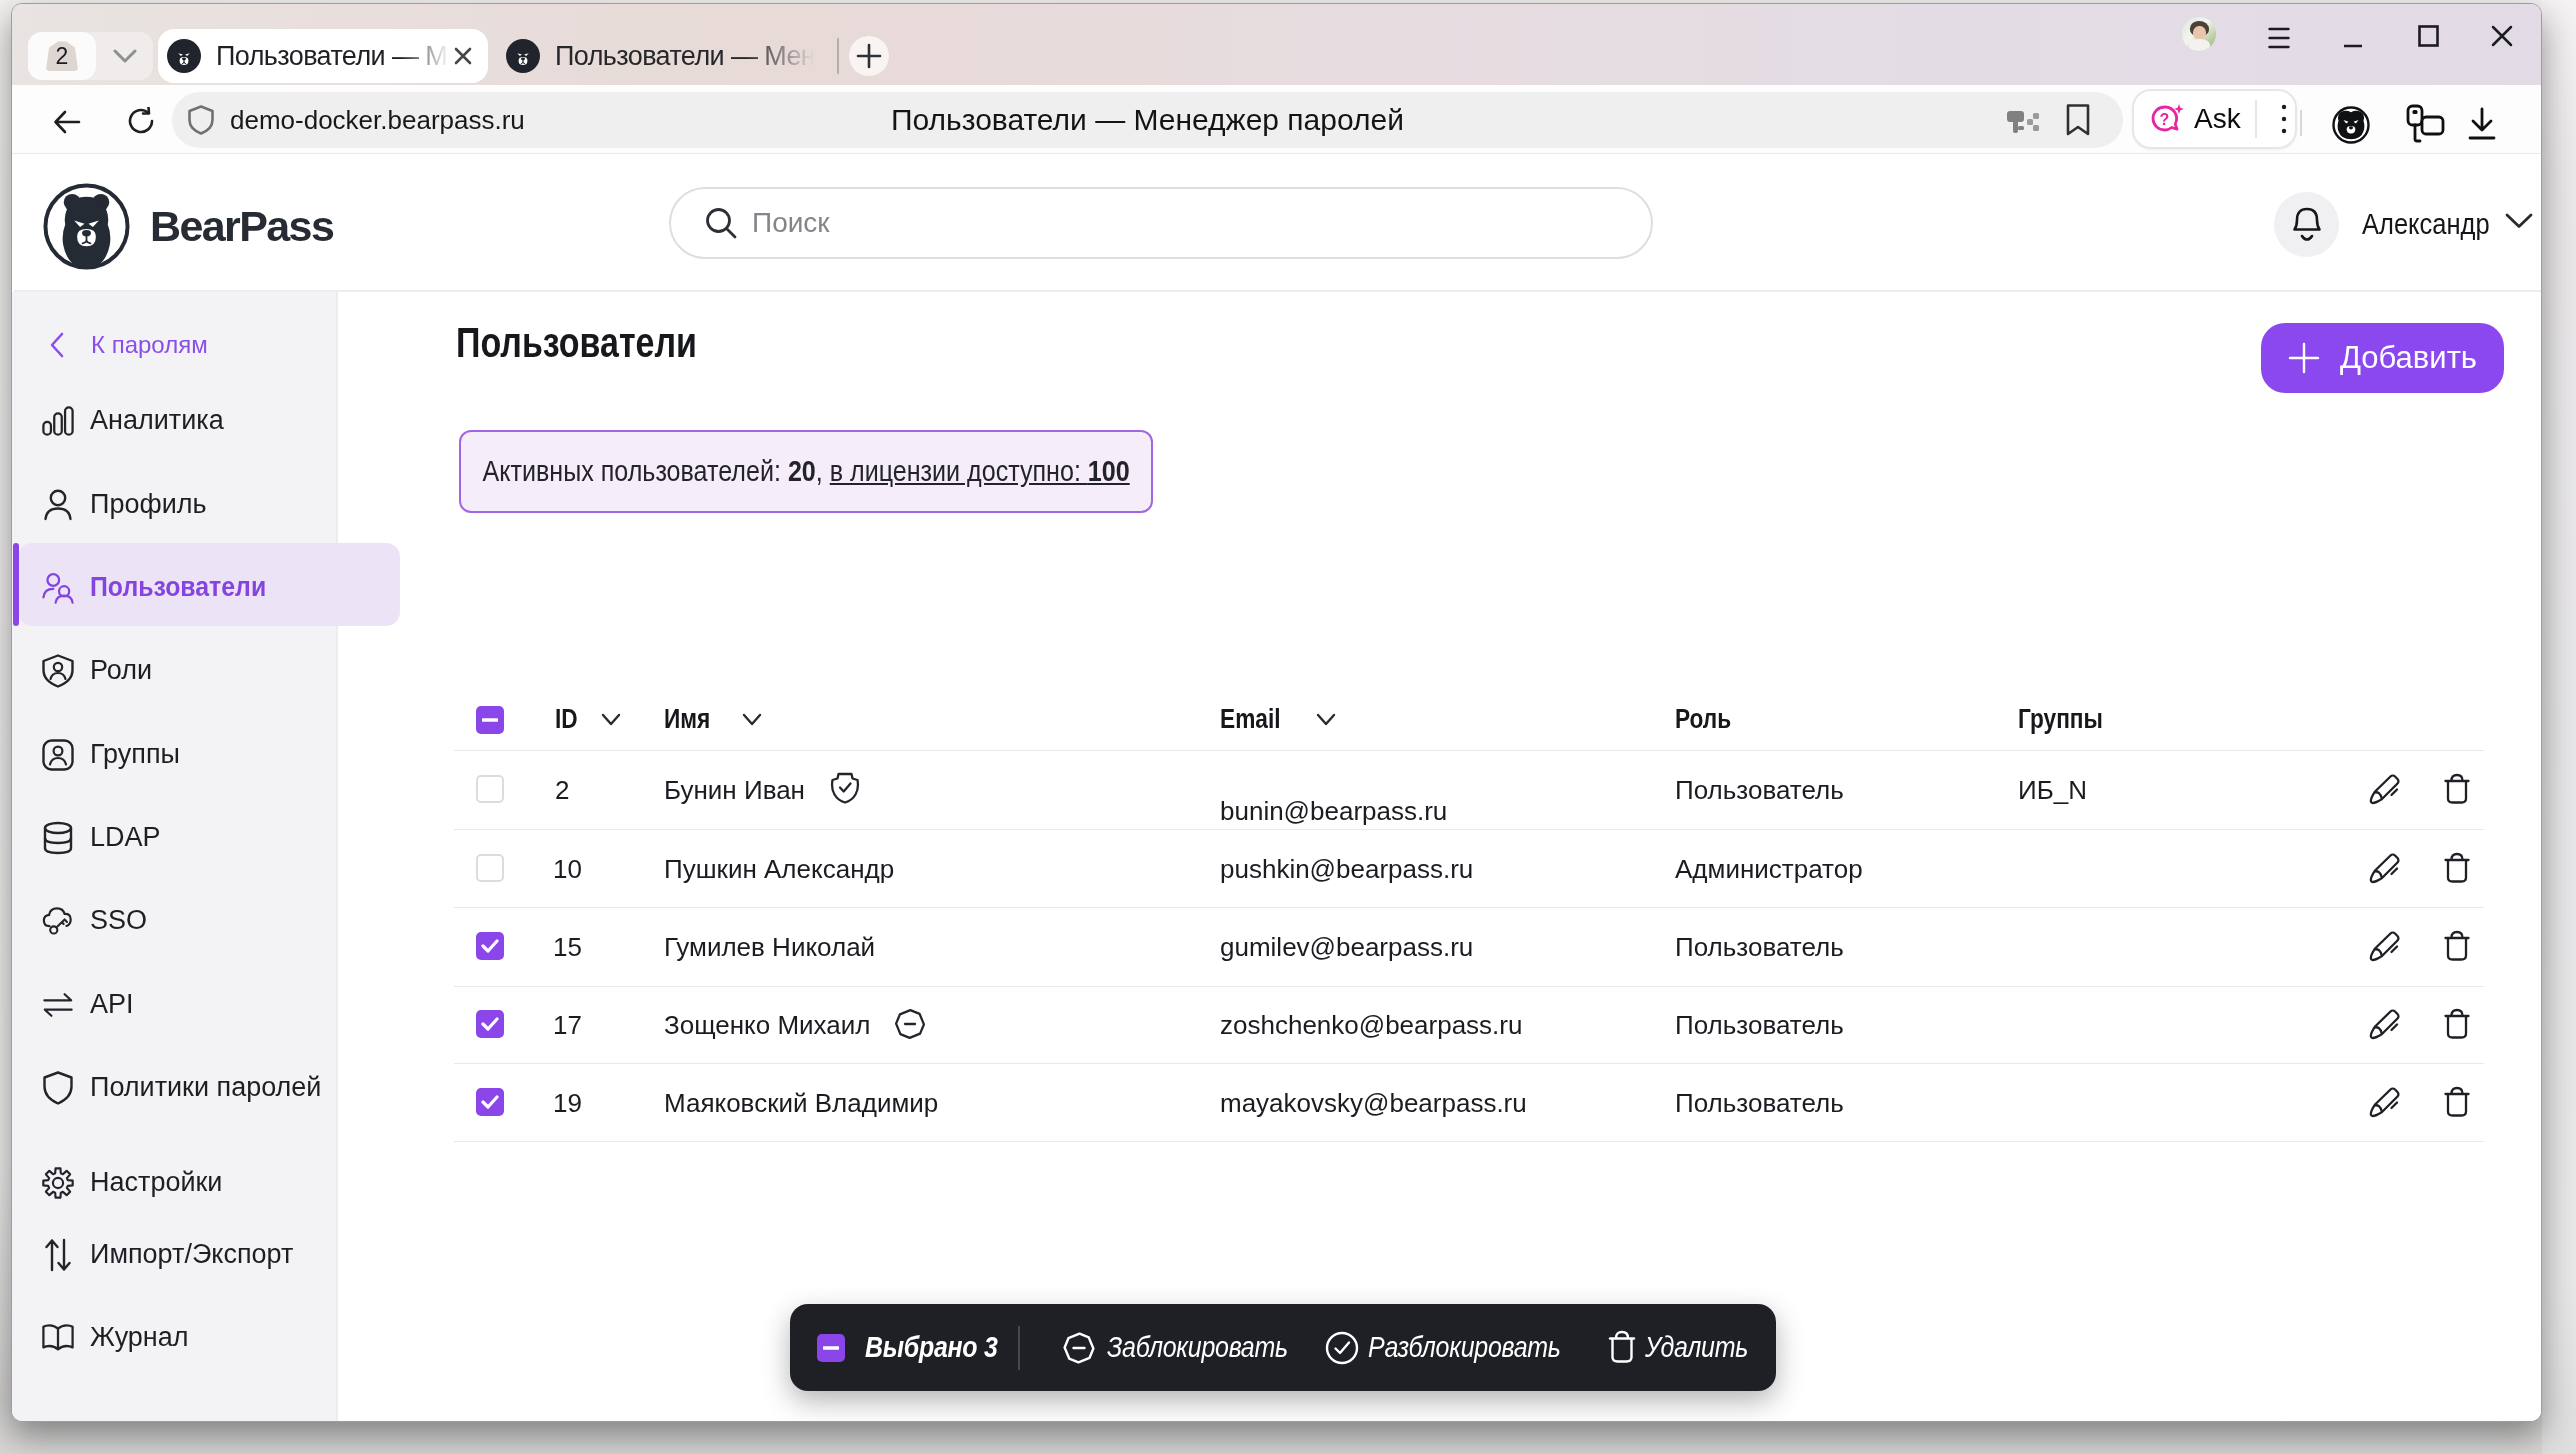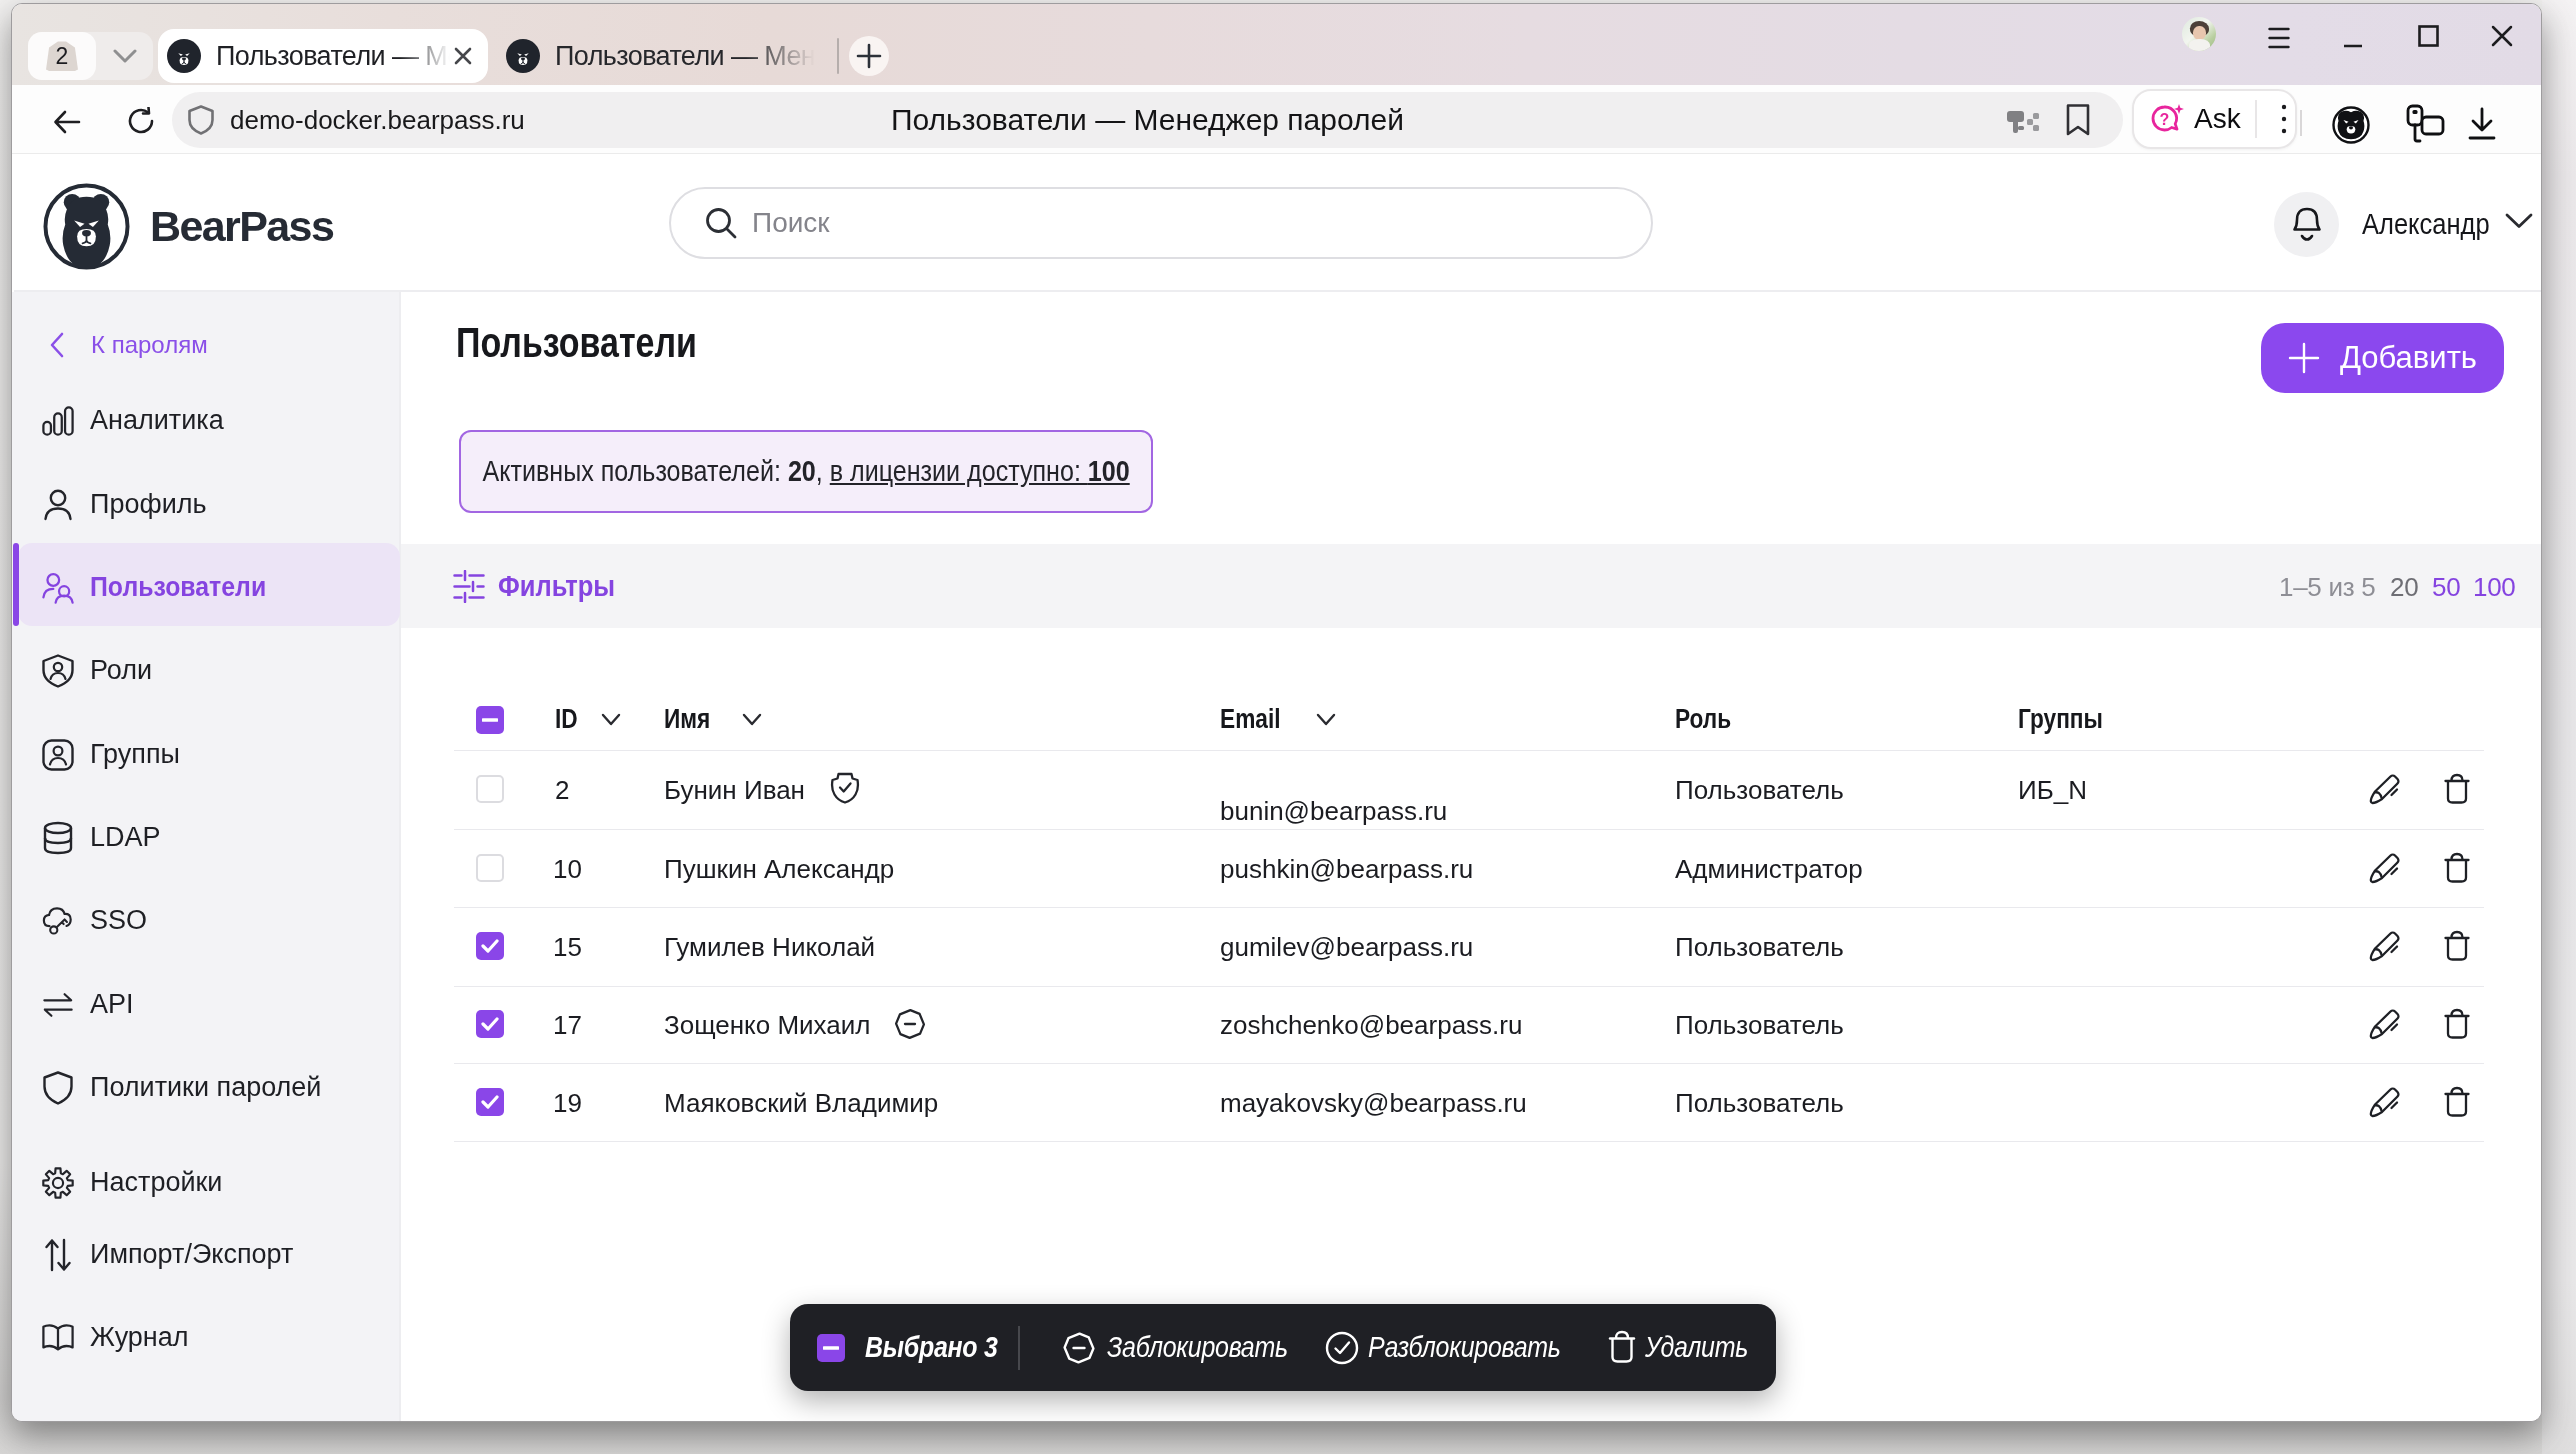--- a/index.html
+++ b/index.html
@@ -31,21 +31,21 @@
 .asktxt{font-size:28px;color:#0d0d0f;margin-left:8px;}
 .askdiv{width:2px;height:38px;background:#e8e6e7;margin-left:14px;}
 
 .apphead{position:absolute;left:2px;top:151px;width:100%;height:137px;background:#fff;border-bottom:2px solid #ededf0;}
 .brand{position:absolute;left:136px;top:47px;font-size:43px;font-weight:700;color:#262b34;letter-spacing:-1.6px;}
 .search{position:absolute;left:655px;top:32px;width:984px;height:72px;border:2px solid #dedee2;border-radius:37px;display:flex;align-items:center;}
 .searchtxt{font-size:28px;color:#84848b;margin-left:14px;}
 .bellc{position:absolute;left:2260px;top:37px;width:65px;height:65px;border-radius:50%;background:#f0f0f2;display:flex;align-items:center;justify-content:center;}
 .uname{position:absolute;left:2348px;top:53px;font-size:29px;color:#15161a;transform:scaleX(.88);transform-origin:0 0;}
 
-.sidebar{position:absolute;left:0;top:288px;width:389px;height:1131px;background:#f3f3f6;border-right:2px solid #ededf0;}
+.sidebar{position:absolute;left:0;top:288px;width:326px;height:1131px;background:#f3f3f6;border-right:2px solid #ededf0;}
 .backlink{position:absolute;left:37px;top:324px;display:flex;align-items:center;color:#8a4fe8;font-size:24px;}
 .sitem{position:absolute;left:0;width:389px;height:83px;display:flex;align-items:center;color:#1e1f24;font-size:27px;}
 .sitem .ic{width:32px;margin-left:30px;margin-right:16px;flex:none;display:flex;justify-content:center;}
 .sel{position:absolute;left:6px;top:251px;width:382px;height:83px;background:#ece4f6;border-radius:14px;}
 .selbar{position:absolute;left:1px;top:251px;width:6px;height:83px;background:#8a46e6;border-radius:3px;}
 .sitem.on{color:#8544e0;font-weight:700;}
 
 .content{position:absolute;left:389px;top:288px;width:2142px;height:1131px;background:#fff;}
 .h1{position:absolute;left:55px;top:26px;font-size:43px;font-weight:700;color:#17181c;transform:scaleX(.79);transform-origin:0 0;white-space:nowrap;}
 .addbtn{position:absolute;left:1860px;top:31px;width:243px;height:70px;background:#8b48ee;border-radius:24px;display:flex;align-items:center;justify-content:center;color:#fff;font-size:31px;}
@@ -310,34 +310,20 @@
         </span>Журнал</div>
   </div>
   <div class="content">
     <div class="h1">Пользователи</div>
     <div class="addbtn"><svg width="32" height="32" viewBox="0 0 32 32" style="margin-right:20px;">
           <path d="M16 2 V30 M2 16 H30" stroke="#fff" stroke-width="2.4" stroke-linecap="round"></path>
         </svg>Добавить</div>
     <div class="banner">
         <span class="bsq">Активных пользователей: <b>20</b>, <span style="text-decoration:underline;">в лицензии доступно: <b>100</b></span></span>
       </div>
-    <div class="fband">
-      <svg class="abs" style="left:52px;top:26px;" width="32" height="33" viewBox="0 0 32 33">
-          <g stroke="#8544e0" stroke-width="2.5" stroke-linecap="round" fill="none">
-            <path d="M1.5 5.5 H8.5 M12 1 V10 M16.5 5.5 H30.5"></path>
-            <path d="M1.5 16.5 H16.5 M20 12 V21 M24.5 16.5 H30.5"></path>
-            <path d="M1.5 27.5 H8.5 M12 23 V32 M16.5 27.5 H30.5"></path>
-          </g>
-        </svg>
-      <div class="ftxt">Фильтры</div>
-      <div class="pager" style="left:1878px;color:#8e8e95;">1–5 из 5</div>
-      <div class="pager" style="left:1989px;color:#6e6e74;">20</div>
-      <div class="pager" style="left:2031px;color:#8544e0;">50</div>
-      <div class="pager" style="left:2072px;color:#8544e0;">100</div>
-    </div>
     <div class="cb ind" style="left:75px;top:414px;">
         <svg width="16" height="4" viewBox="0 0 16 4">
           <path d="M1 2 H15" stroke="#fff" stroke-width="3.4" stroke-linecap="round"></path>
         </svg>
       </div>
     <div class="abs hdr" style="left:154px;top:412px;">ID</div>
     <svg class="abs" style="left:200px;top:421px;" width="20" height="13" viewBox="0 0 20 13">
         <path d="M2 2 L10 11 L18 2" fill="none" stroke="#2a2b30" stroke-width="2.4" stroke-linecap="round" stroke-linejoin="round"></path>
       </svg>
     <div class="abs hdr" style="left:263px;top:412px;">Имя</div>

